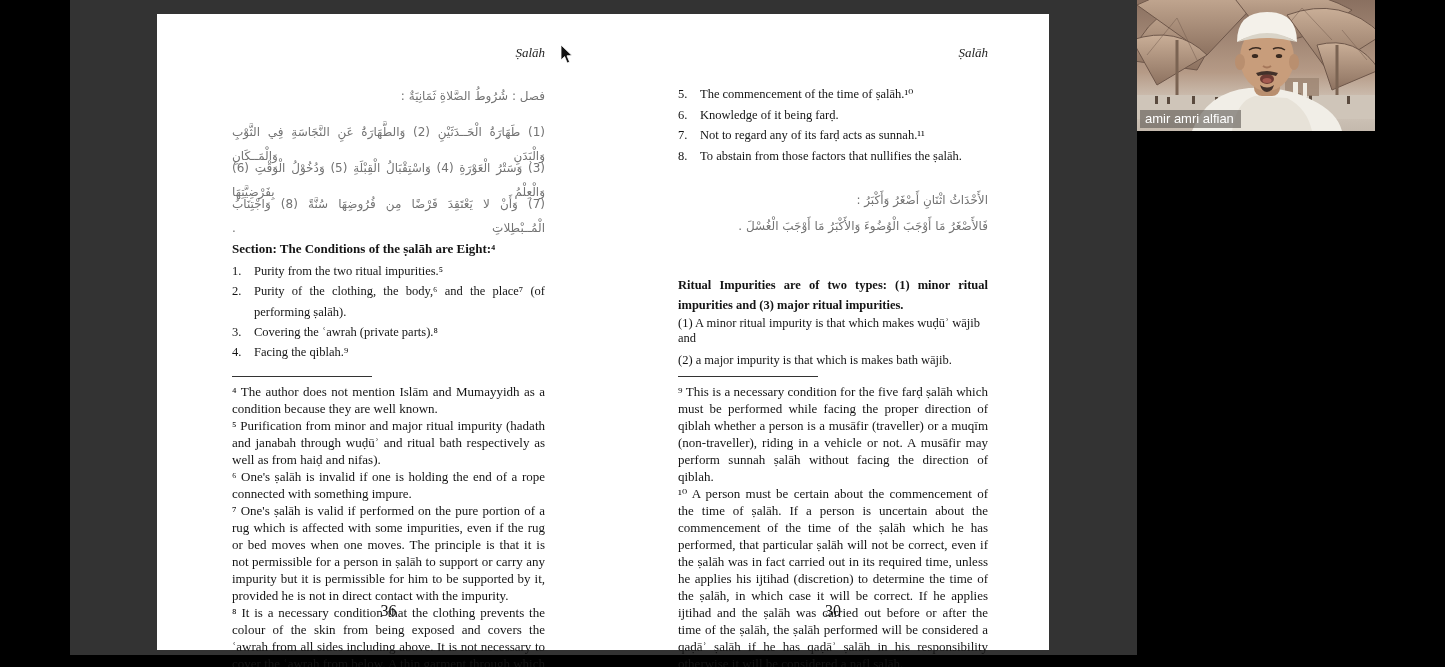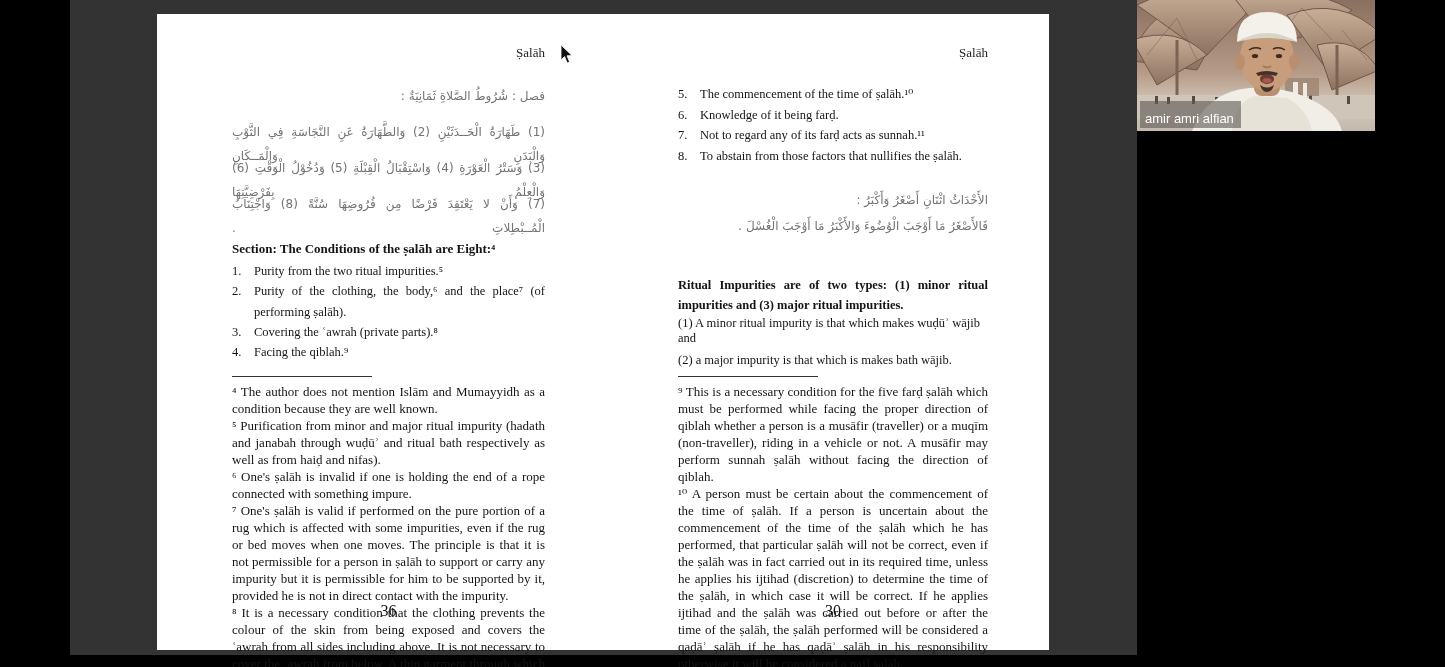--- a/index.html
+++ b/index.html
@@ -9,21 +9,21 @@
 
   
   .share-area { position:absolute; left:70px; top:0; width:1067px; height:655px; background:#333333; }
 
   
   .doc { position:absolute; left:87px; top:14px; width:892px; height:636px; background:#ffffff; color:#141414; }
   .page { position:absolute; top:0; height:636px; }
   .page-left  { left:75px;  width:313px; }
   .page-right { left:521px; width:310px; }
 
-  .pg-header { position:absolute; width:100%; text-align:right; font-size:13px; color:#222; }
+  .pg-header { position:absolute; width:100%; text-align:right; font-style:italic; font-size:13px; color:#222; }
   .ar { position:absolute; width:100%; direction:rtl; font-family:"DejaVu Sans",sans-serif; font-size:12px; line-height:24px; color:#737373; }
   .ar-right { text-align:right; }
   .ar-just  { text-align:justify; text-align-last:justify; }
   .sec-heading { position:absolute; width:100%; font-weight:bold; font-size:13px; }
   .bold-para { position:absolute; width:100%; font-weight:bold; font-size:12.5px; line-height:20px; text-align:justify; }
   .plain-para { position:absolute; width:100%; font-size:12.5px; }
 
   .list-item { position:absolute; width:100%; font-size:12.5px; line-height:20.5px; }
   .list-item .num { position:absolute; left:0; top:0; }
   .list-item .txt { display:block; margin-left:22px; text-align:justify; }
@@ -33,21 +33,21 @@
   .footnotes { position:absolute; width:100%; font-size:13px; line-height:17px; }
   .footnote { text-align:justify; }
   .pg-num { position:absolute; width:100%; text-align:center; font-size:16px; }
 
   
   .cursor { position:absolute; left:403px; top:31px; width:13px; height:19px; }
 
   
   .video-tile { position:absolute; left:1137px; top:0; width:238px; height:131px; overflow:hidden; background:#8c7260; }
   .video-tile svg { display:block; }
-  .name-tag { position:absolute; left:3px; bottom:3px; padding:10px 7px 2px 5px;
+  .name-tag { position:absolute; left:3px; bottom:3px; padding:1px 7px 2px 5px;
               background:rgba(95,90,85,0.62); color:#fff;
               font-family:"Liberation Sans","DejaVu Sans",sans-serif; font-size:13px;text-align:center; }
 </style>
 </head>
 <body>
 
 <div class="screen">
 
   <div class="share-area">
     <div class="doc">

